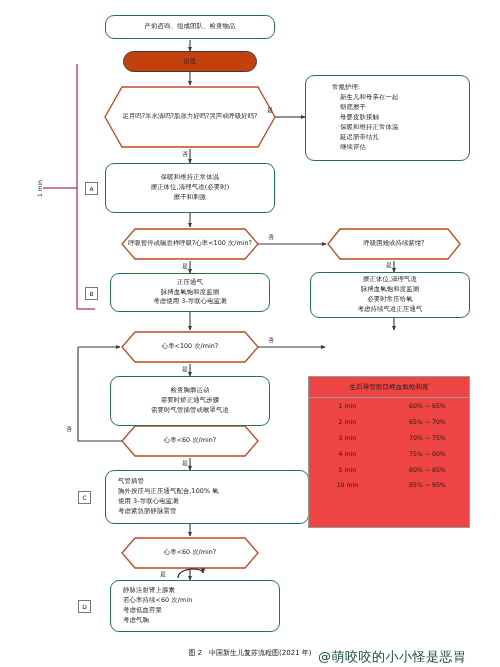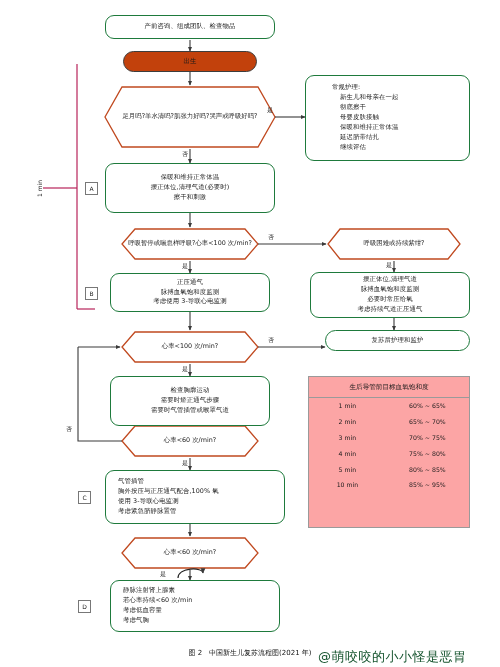--- a/index.html
+++ b/index.html
@@ -13,21 +13,21 @@
   .node .ln{font-size:6.4px;line-height:1.55;white-space:nowrap;letter-spacing:.1px;}
   .node.ind .ln{text-align:left;padding-left:12px;}
   .hex{position:absolute;display:flex;align-items:center;
        justify-content:center;text-align:center;box-sizing:border-box;}
   .hex .hxline{font-size:6.4px;line-height:1.5;white-space:nowrap;position:relative;z-index:2;}
   .edgelbl{position:absolute;font-size:6px;color:#111;}
   .tag{position:absolute;width:11px;height:11px;border:0.8px solid #777;background:#fff;
        font-size:6px;display:flex;align-items:center;justify-content:center;color:#222;}
   .vlabel{position:absolute;font-size:6px;color:#111;transform:rotate(-90deg);
           transform-origin:center center;white-space:nowrap;}
-  .tbl{position:absolute;border:0.8px solid #9a9a9a;background:#fca5a5;box-sizing:border-box;}
+  .tbl{position:absolute;border:0.8px solid #9a9a9a;background:#ef4444;box-sizing:border-box;}
   .tbl .thd{font-size:6.6px;text-align:center;padding:6px 0 5px;border-bottom:0.8px solid #9a9a9a;}
   .tbl .trow{display:flex;font-size:6.2px;padding:4.4px 0;}
   .tbl .tc1{width:48%;text-align:center;}
   .tbl .tc2{width:52%;text-align:center;}
   .caption{position:absolute;font-size:7px;text-align:center;width:100%;color:#111;}
   .wmark{position:absolute;font-size:13px;color:#14532d;letter-spacing:.5px;
          font-family:"DejaVu Sans",sans-serif;white-space:nowrap;}
 </style>
 </head>
 <body>
@@ -134,35 +134,32 @@
     <div class="ln">摆正体位,清理气道</div>
     <div class="ln">脉搏血氧饱和度监测</div>
     <div class="ln">必要时常压给氧</div>
     <div class="ln">考虑持续气道正压通气</div>
   </div>
 
   <div class="hex" style="left:105px;top:325px;width:170px;height:30px;">
     <div class="hxline">心率&lt;100 次/min?</div>
   </div>
 
-  <div class="node green" style="left:325px;top:323px;width:145px;height:21px;border-radius:11px;">
-    <div class="ln">复苏后护理和监护</div>
-  </div>
 
   <div class="node green" style="left:110px;top:369px;width:160px;height:50px;">
     <div class="ln">检查胸廓运动</div>
     <div class="ln">需要时矫正通气步骤</div>
     <div class="ln">需要时气管插管或喉罩气道</div>
   </div>
 
   <div class="hex" style="left:105px;top:419px;width:170px;height:30px;">
     <div class="hxline">心率&lt;60 次/min?</div>
   </div>
 
-  <div class="node green ind" style="left:105px;top:463px;width:180px;height:54px;">
+  <div class="node green ind" style="left:105px;top:463px;width:204px;height:54px;">
     <div class="ln">气管插管</div>
     <div class="ln">胸外按压与正压通气配合,100% 氧</div>
     <div class="ln">使用 3-导联心电监测</div>
     <div class="ln">考虑紧急脐静脉置管</div>
   </div>
 
   <div class="hex" style="left:105px;top:531px;width:170px;height:30px;">
     <div class="hxline">心率&lt;60 次/min?</div>
   </div>
 

